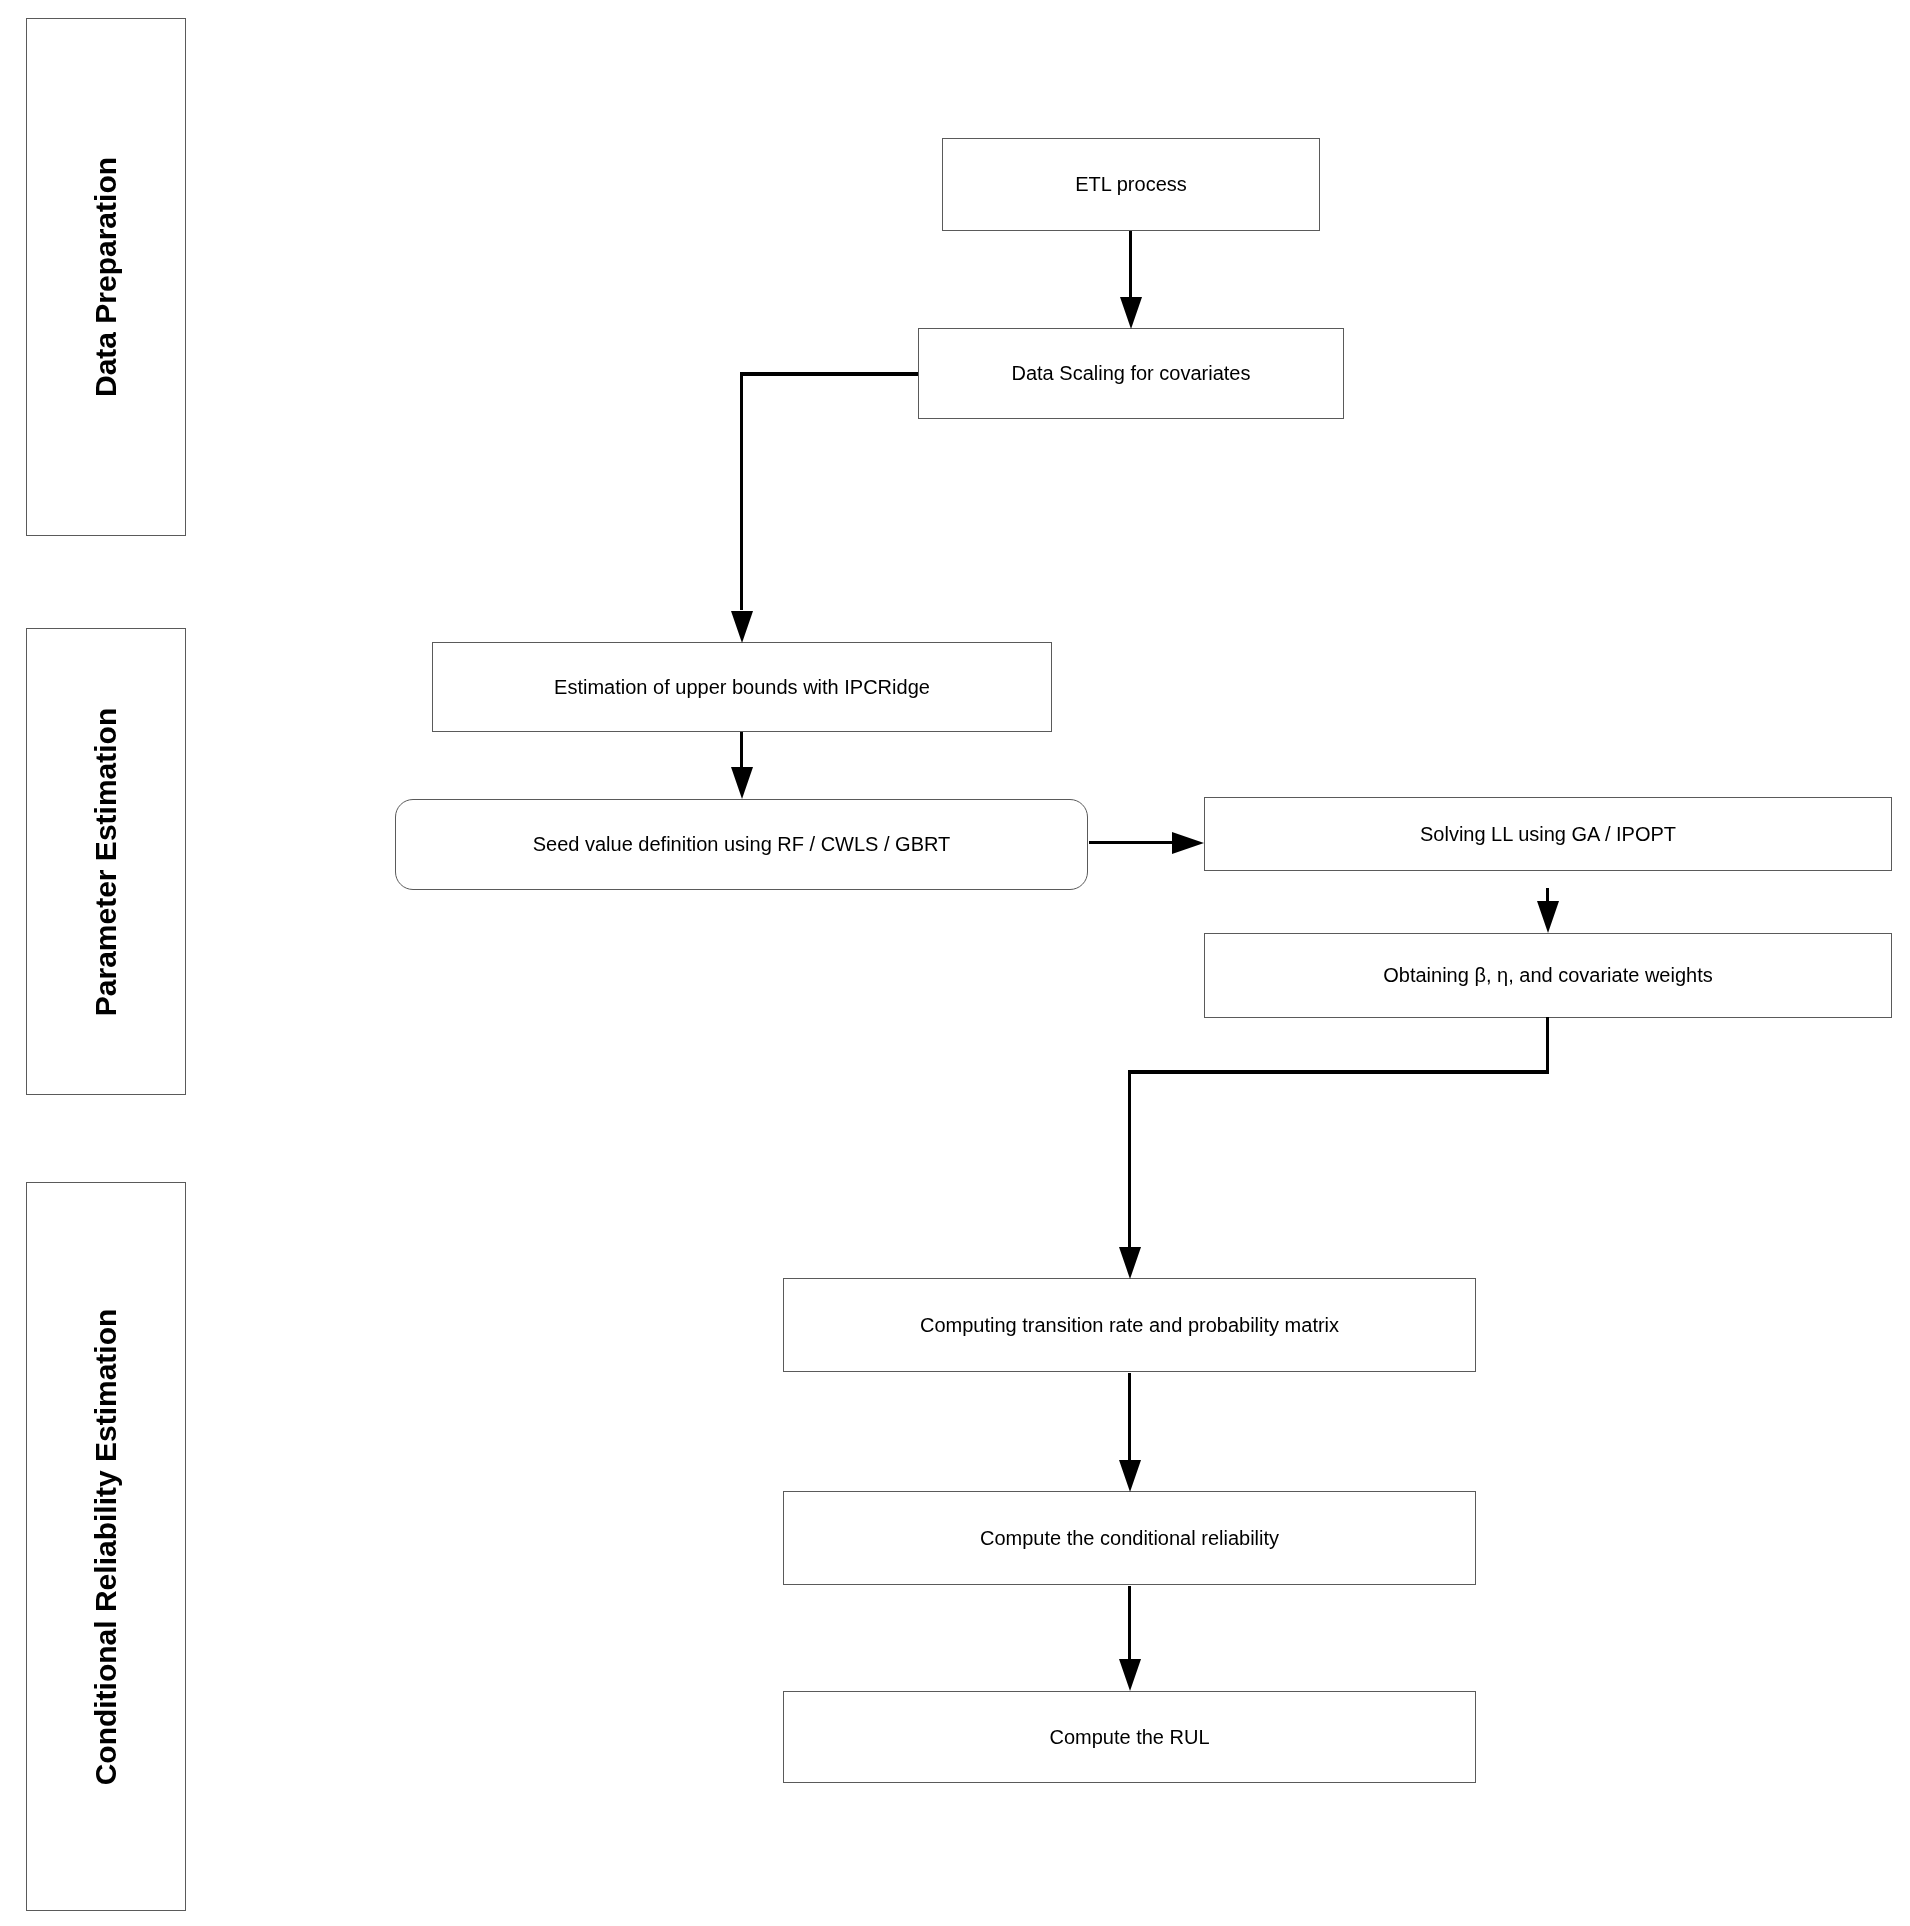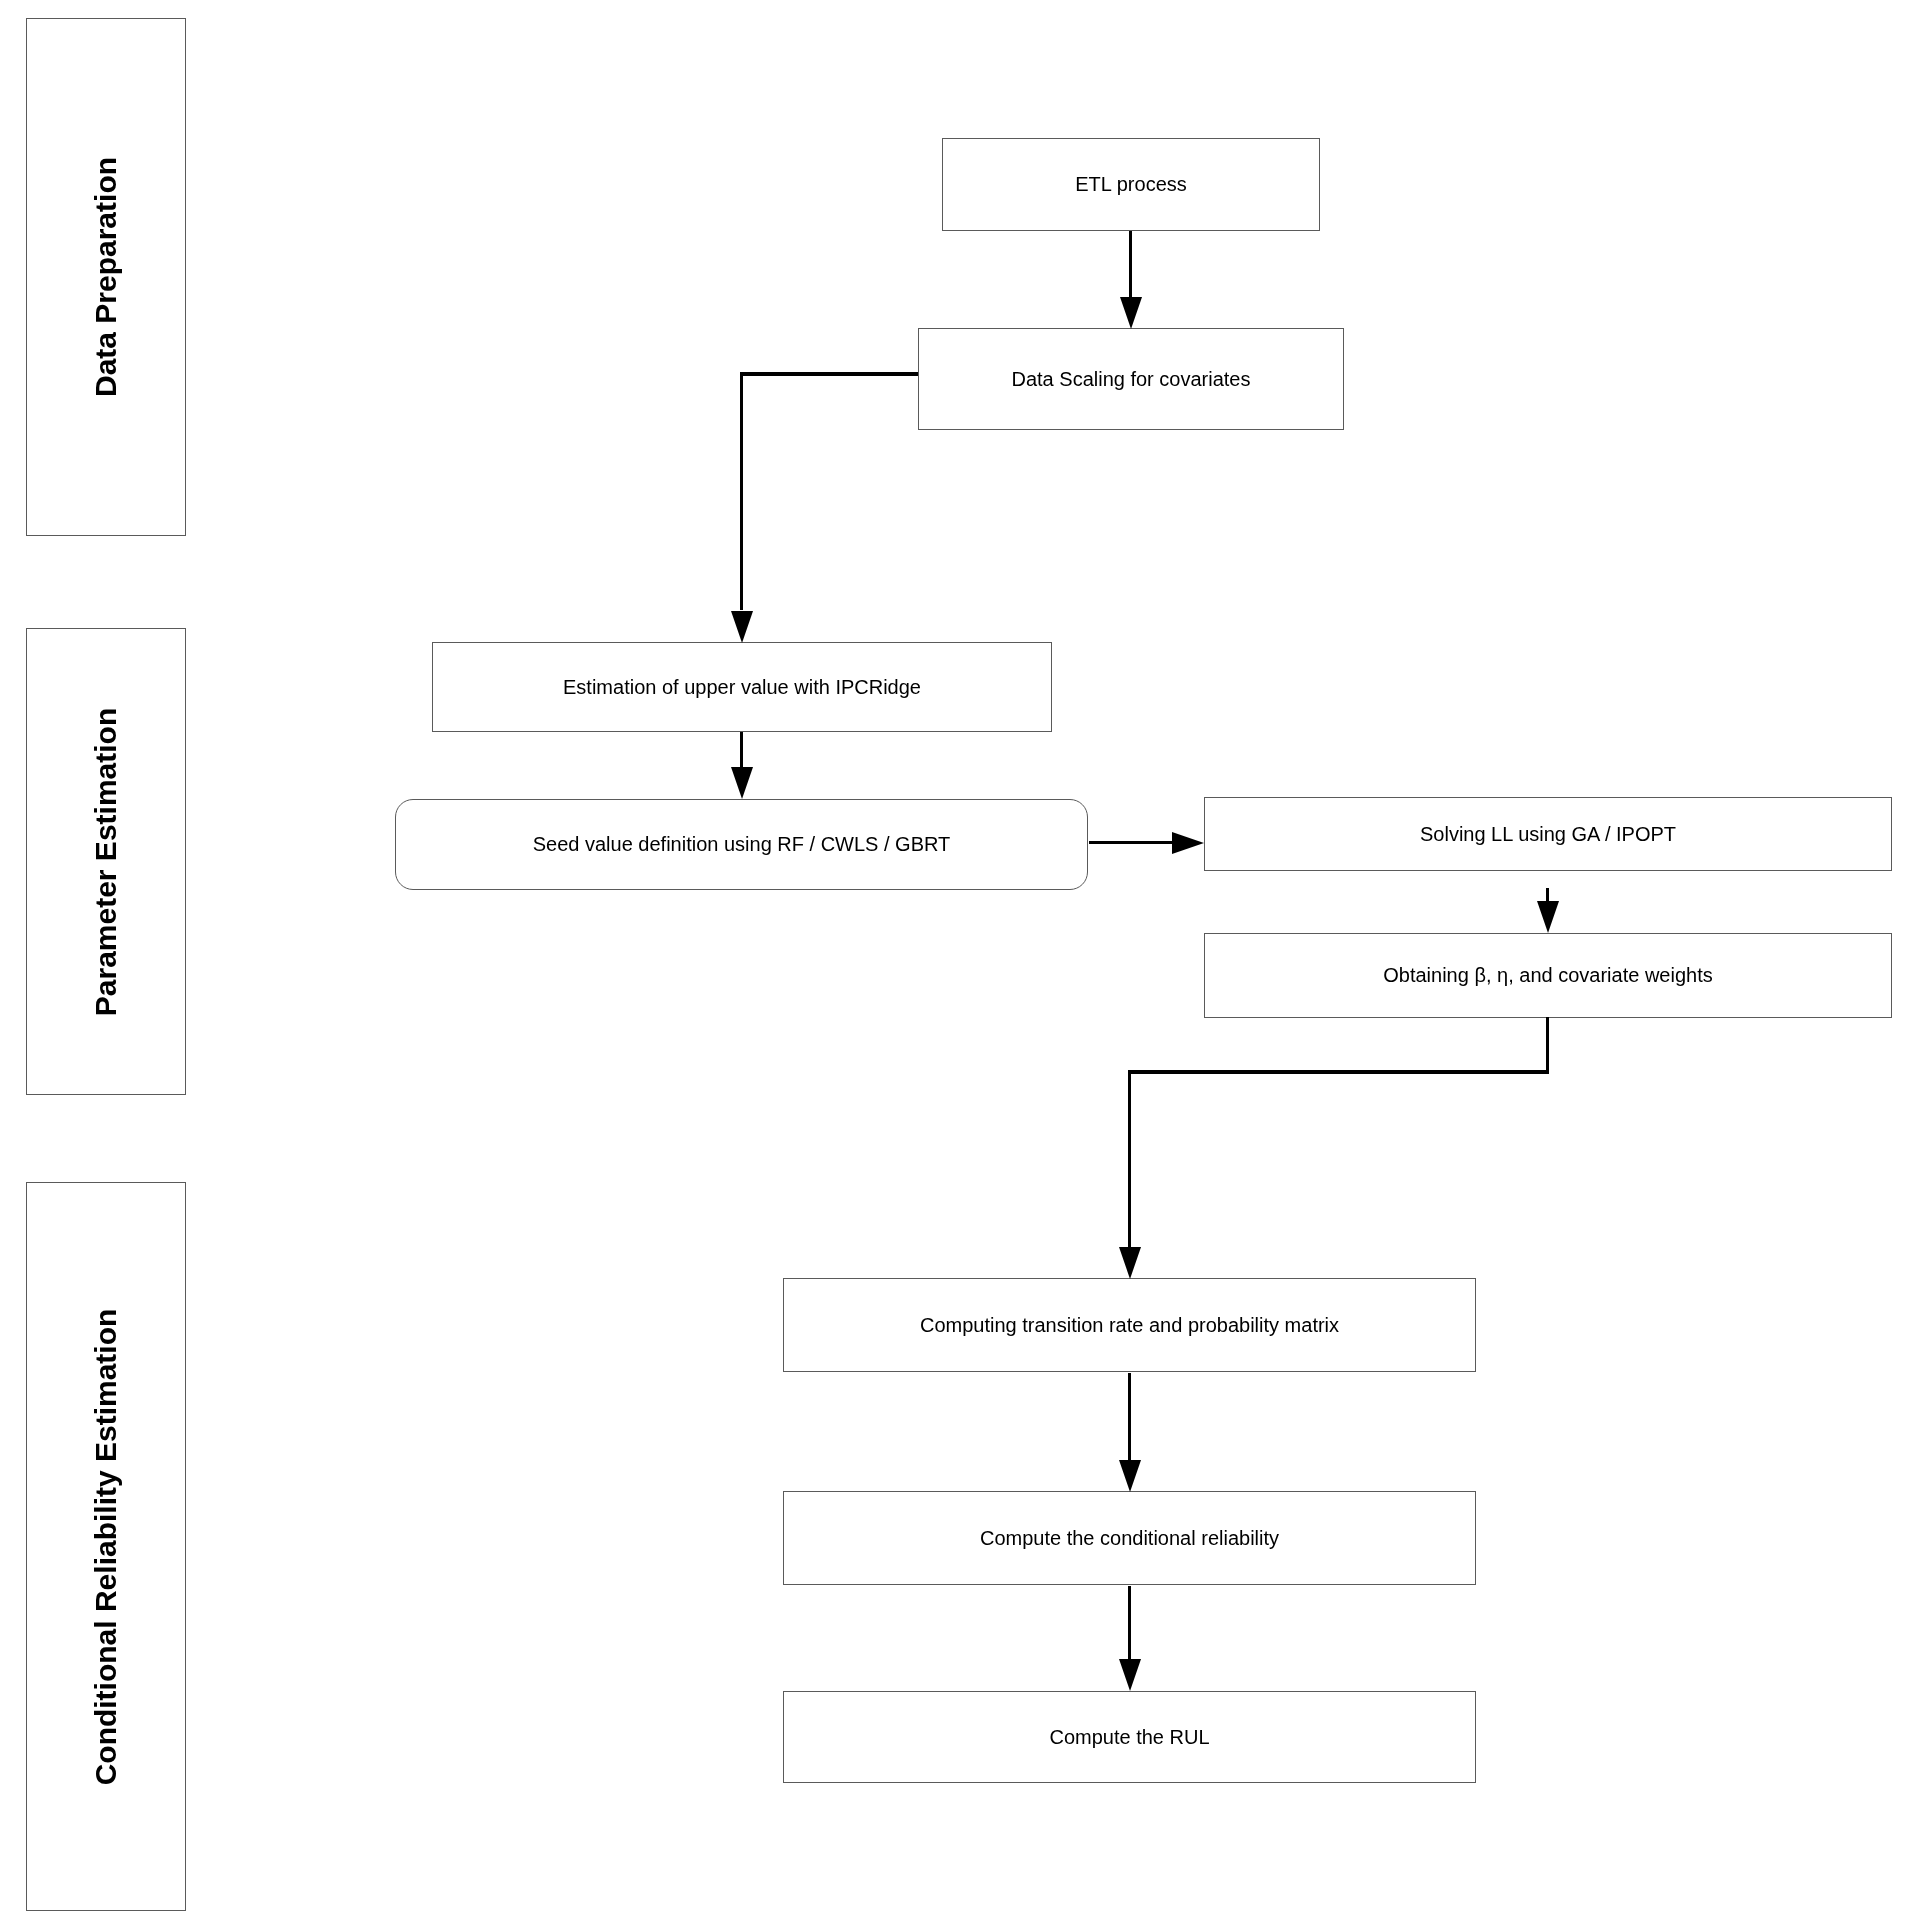--- a/index.html
+++ b/index.html
@@ -70,21 +70,21 @@
     border-left: 32px solid #000000;
   }
 
   
   #sec0 { left: 26px;  top: 18px;   width: 160px;  height: 518px; }
   #sec1 { left: 26px;  top: 628px; width: 160px;  height: 467px; }
   #sec2 { left: 26px;  top: 1182px; width: 160px;  height: 729px; }
 
   
   #s0 { left: 942px; top: 138px;  width: 378px;  height: 93px; }
-  #s1 { left: 918px; top: 328px;  width: 426px;  height: 102px; }
+  #s1 { left: 918px; top: 328px;  width: 426px;  height: 91px; }
   #s2 { left: 432px;  top: 642px; width: 620px; height: 90px; }
   #s3 { left: 395px;  top: 799px; width: 693px; height: 91px; border-radius: 18px; }
   #s4 { left: 1204px; top: 797px; width: 688px; height: 74px; }
   #s5 { left: 1204px; top: 933px; width: 688px; height: 85px; }
   #s6 { left: 783px; top: 1278px; width: 693px; height: 94px; }
   #s7 { left: 783px; top: 1491px; width: 693px; height: 94px; }
   #s8 { left: 783px; top: 1691px; width: 693px; height: 92px; }
 
   
   #c1-line   { left: 1129px; top: 231px;  width: 3px;   height: 68px; }
@@ -129,21 +129,21 @@
     <span class="vtext">Conditional Reliability Estimation</span>
   </div>
 
   <div class="step" id="s0">
     <span>ETL process</span>
   </div>
   <div class="step" id="s1">
     <span>Data Scaling for covariates</span>
   </div>
   <div class="step" id="s2">
-    <span>Estimation of upper value with IPCRidge</span>
+    <span>Estimation of upper bounds with IPCRidge</span>
   </div>
   <div class="step" id="s3">
     <span>Seed value definition using RF / CWLS / GBRT</span>
   </div>
   <div class="step" id="s4">
     <span>Solving LL using GA / IPOPT</span>
   </div>
   <div class="step" id="s6">
     <span>Computing transition rate and probability matrix</span>
   </div>

